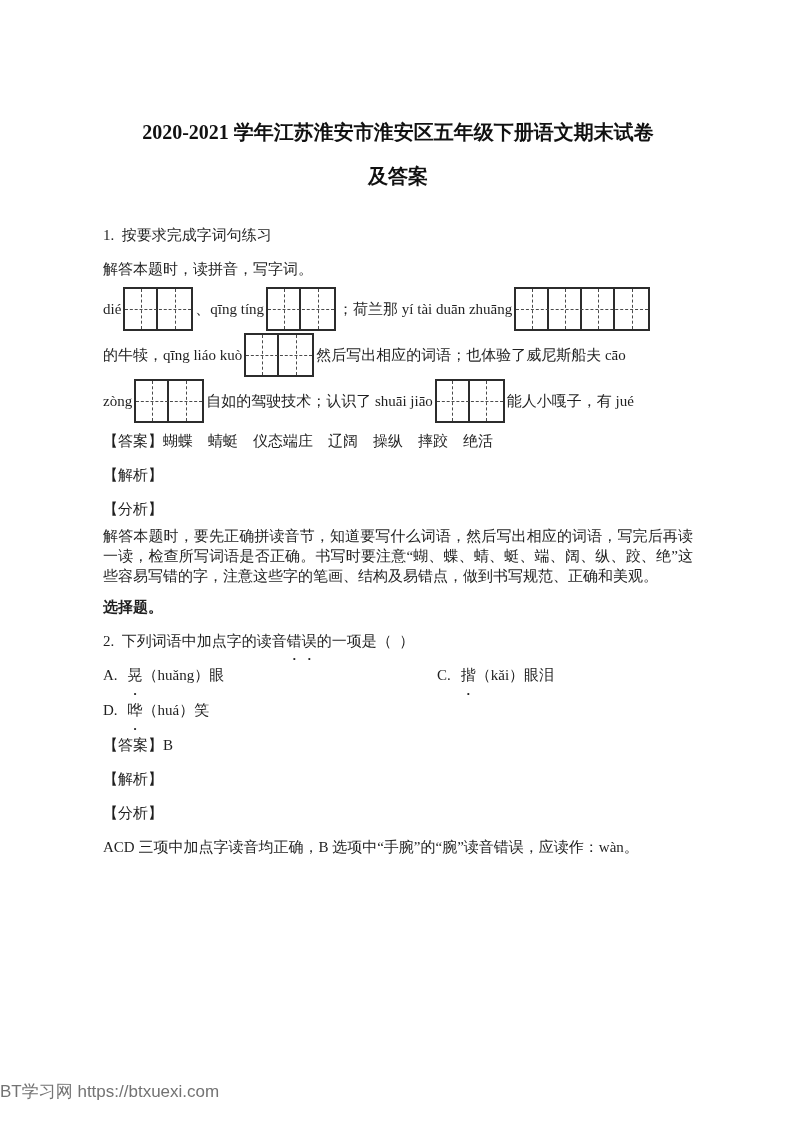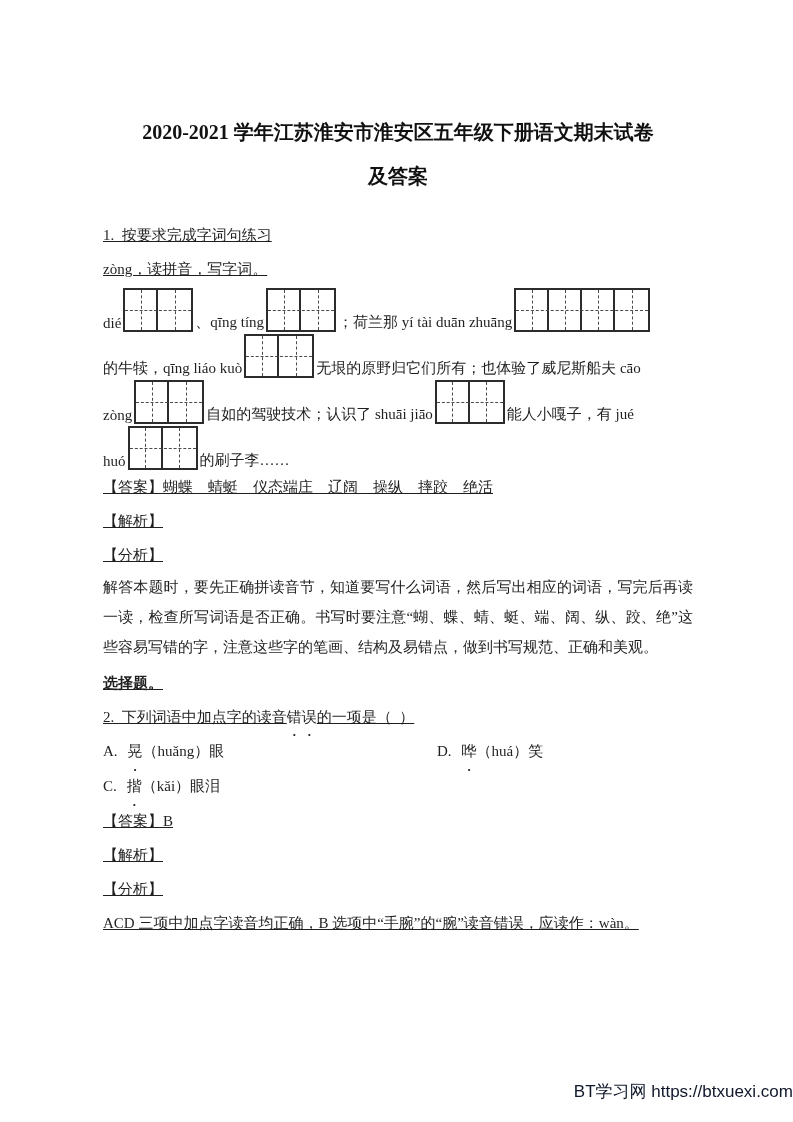--- a/index.html
+++ b/index.html
@@ -26,34 +26,33 @@
     font-weight: bold;
     text-align: center;
     line-height: 44px;
     margin: 0 0 20px 0;
     color: #111;
   }
   .line {
     line-height: 34px;
     white-space: pre-wrap;
     margin: 0;
-    text-decoration: underline;
   }
   .para {
-    line-height: 30px;
+    line-height: 20px;
     text-align: justify;
     white-space: pre-wrap;
     margin: 0 0 4px 0;
   }
 
   
   .ex-area { margin: 0; }
   .ex-line {
     display: flex;
-    align-items: flex-end;
+    align-items: center;
     height: 46px;
     white-space: pre;
   }
   .ex-text { flex: 0 0 auto; }
   .wbox {
     display: inline-flex;
     position: relative;
     height: 44px;
     border: 2px solid #2c2c2c;
     margin: 0 2px;
@@ -101,58 +100,57 @@
   .option { line-height: 35px; white-space: pre; }
   .option .opt-label { margin-right: 10px; }
 
   .section-label { font-weight: bold; line-height: 34px; }
 
   .footer {
     position: absolute;
     left: 0;
     top: 1062px;
     width: 100%;
-    text-align: right;
+    text-align: left;
     font-family: "Liberation Sans", "DejaVu Sans", sans-serif;
     font-size: 17px;
-    color: #0f172a;
+    color: #737373;
   }
 </style>
 </head>
 <body>
 
 <div class="page">
   <div class="content">
 
     <h1 class="doc-title"><span>2020-2021 学年江苏淮安市淮安区五年级下册语文期末试卷</span><br>
       <span>及答案</span>
     </h1>
 
     <p class="line">1.  按要求完成字词句练习</p>
-    <p class="line">zòng，读拼音，写字词。</p>
+    <p class="line">解答本题时，读拼音，写字词。</p>
 
     <div class="ex-area">
         <div class="ex-line"><span class="ex-text">dié</span><span class="wbox"><span class="wcell"></span><span class="wcell"></span></span><span class="ex-text">、qīng tíng</span><span class="wbox"><span class="wcell"></span><span class="wcell"></span></span><span class="ex-text">；荷兰那 yí tài duān zhuāng</span><span class="wbox"><span class="wcell"></span><span class="wcell"></span><span class="wcell"></span><span class="wcell"></span></span></div>
-        <div class="ex-line"><span class="ex-text">的牛犊，qīng liáo kuò</span><span class="wbox"><span class="wcell"></span><span class="wcell"></span></span><span class="ex-text">无垠的原野归它们所有；也体验了威尼斯船夫 cāo</span></div>
+        <div class="ex-line"><span class="ex-text">的牛犊，qīng liáo kuò</span><span class="wbox"><span class="wcell"></span><span class="wcell"></span></span><span class="ex-text">然后写出相应的词语；也体验了威尼斯船夫 cāo</span></div>
         <div class="ex-line"><span class="ex-text">zòng</span><span class="wbox"><span class="wcell"></span><span class="wcell"></span></span><span class="ex-text">自如的驾驶技术；认识了 shuāi jiāo</span><span class="wbox"><span class="wcell"></span><span class="wcell"></span></span><span class="ex-text">能人小嘎子，有 jué</span></div>
-        <div class="ex-line"><span class="ex-text">huó</span><span class="wbox"><span class="wcell"></span><span class="wcell"></span></span><span class="ex-text">的刷子李……</span></div>
       </div>
 
     <p class="line">【答案】蝴蝶　蜻蜓　仪态端庄　辽阔　操纵　摔跤　绝活</p>
     <p class="line">【解析】</p>
     <p class="line">【分析】</p>
     <p class="para">解答本题时，要先正确拼读音节，知道要写什么词语，然后写出相应的词语，写完后再读一读，检查所写词语是否正确。书写时要注意“蝴、蝶、蜻、蜓、端、阔、纵、跤、绝”这些容易写错的字，注意这些字的笔画、结构及易错点，做到书写规范、正确和美观。</p>
 
     <p class="line section-label">选择题。</p>
     <p class="line">2.  下列词语中加点字的读音<span class="zh-dot">错</span><span class="zh-dot">误</span>的一项是（  ）</p>
 
     <div class="options">
       <div class="option"><span class="opt-label">A.</span><span><span class="zh-dot">晃</span>（huǎng）眼</span></div>
+      <div class="option"><span class="opt-label">C.</span><span><span class="zh-dot">揩</span>（kǎi）眼泪</span></div>
       <div class="option"><span class="opt-label">D.</span><span><span class="zh-dot">哗</span>（huá）笑</span></div>
-      <div class="option"><span class="opt-label">C.</span><span><span class="zh-dot">揩</span>（kǎi）眼泪</span></div>
     </div>
 
     <p class="line">【答案】B</p>
     <p class="line">【解析】</p>
     <p class="line">【分析】</p>
     <p class="line">ACD 三项中加点字读音均正确，B 选项中“手腕”的“腕”读音错误，应读作：wàn。</p>
 
   </div>
 
   <div class="footer">BT学习网 https://btxuexi.com</div>

